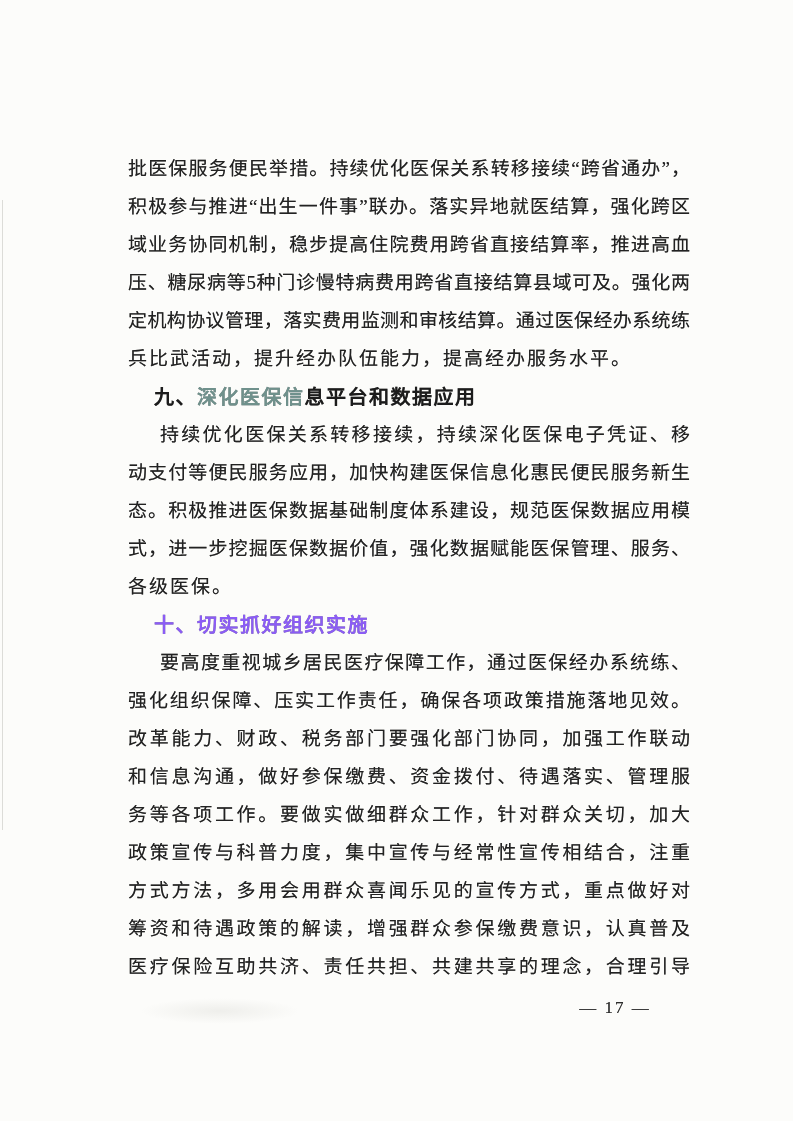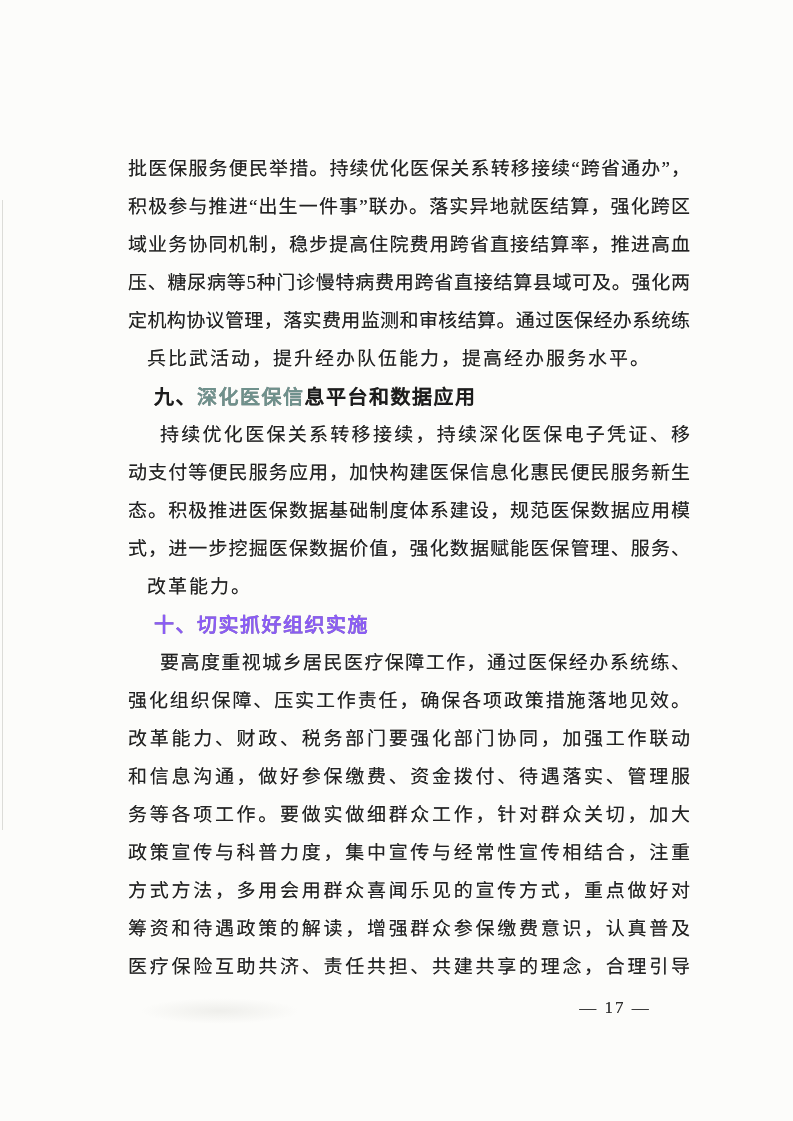--- a/index.html
+++ b/index.html
@@ -44,21 +44,20 @@
     font-size: 19px;
     color: #222222;
     text-align: justify;
     text-align-last: justify;
     overflow: hidden;
     text-shadow: 0 0 0.5px rgba(25,25,25,0.55);
   }
   .line.flush {
     text-align-last: left;
     letter-spacing: 2px;
-    margin-left: 19px;
   }
   .line.indent {
     padding-left: 32px;
   }
   .line.heading {
     font-family: Liberation Sans, sans-serif;
     font-weight: 700;
     font-size: 20px;
     text-align-last: left;
     letter-spacing: 1.5px;
@@ -89,21 +88,21 @@
       <div class="line">积极参与推进“出生一件事”联办。落实异地就医结算，强化跨区</div>
       <div class="line">域业务协同机制，稳步提高住院费用跨省直接结算率，推进高血</div>
       <div class="line">压、糖尿病等5种门诊慢特病费用跨省直接结算县域可及。强化两</div>
       <div class="line">定机构协议管理，落实费用监测和审核结算。通过医保经办系统练</div>
       <div class="line flush">兵比武活动，提升经办队伍能力，提高经办服务水平。</div>
       <div class="line heading"><span style="color: rgb(28, 28, 28);">九、</span><span style="color: rgb(111, 145, 140);">深化医保信</span><span style="color: rgb(28, 28, 28);">息平台和数据应用</span></div>
       <div class="line indent">持续优化医保关系转移接续，持续深化医保电子凭证、移</div>
       <div class="line">动支付等便民服务应用，加快构建医保信息化惠民便民服务新生</div>
       <div class="line">态。积极推进医保数据基础制度体系建设，规范医保数据应用模</div>
       <div class="line">式，进一步挖掘医保数据价值，强化数据赋能医保管理、服务、</div>
-      <div class="line flush">改革能力。</div>
+      <div class="line flush">各级医保。</div>
       <div class="line heading"><span style="color: #8b5cf6;">十、切实抓好组织实施</span></div>
       <div class="line indent">要高度重视城乡居民医疗保障工作，通过医保经办系统练、</div>
       <div class="line">强化组织保障、压实工作责任，确保各项政策措施落地见效。</div>
       <div class="line">改革能力、财政、税务部门要强化部门协同，加强工作联动</div>
       <div class="line">和信息沟通，做好参保缴费、资金拨付、待遇落实、管理服</div>
       <div class="line">务等各项工作。要做实做细群众工作，针对群众关切，加大</div>
       <div class="line">政策宣传与科普力度，集中宣传与经常性宣传相结合，注重</div>
       <div class="line">方式方法，多用会用群众喜闻乐见的宣传方式，重点做好对</div>
       <div class="line">筹资和待遇政策的解读，增强群众参保缴费意识，认真普及</div>
       <div class="line">医疗保险互助共济、责任共担、共建共享的理念，合理引导</div>

